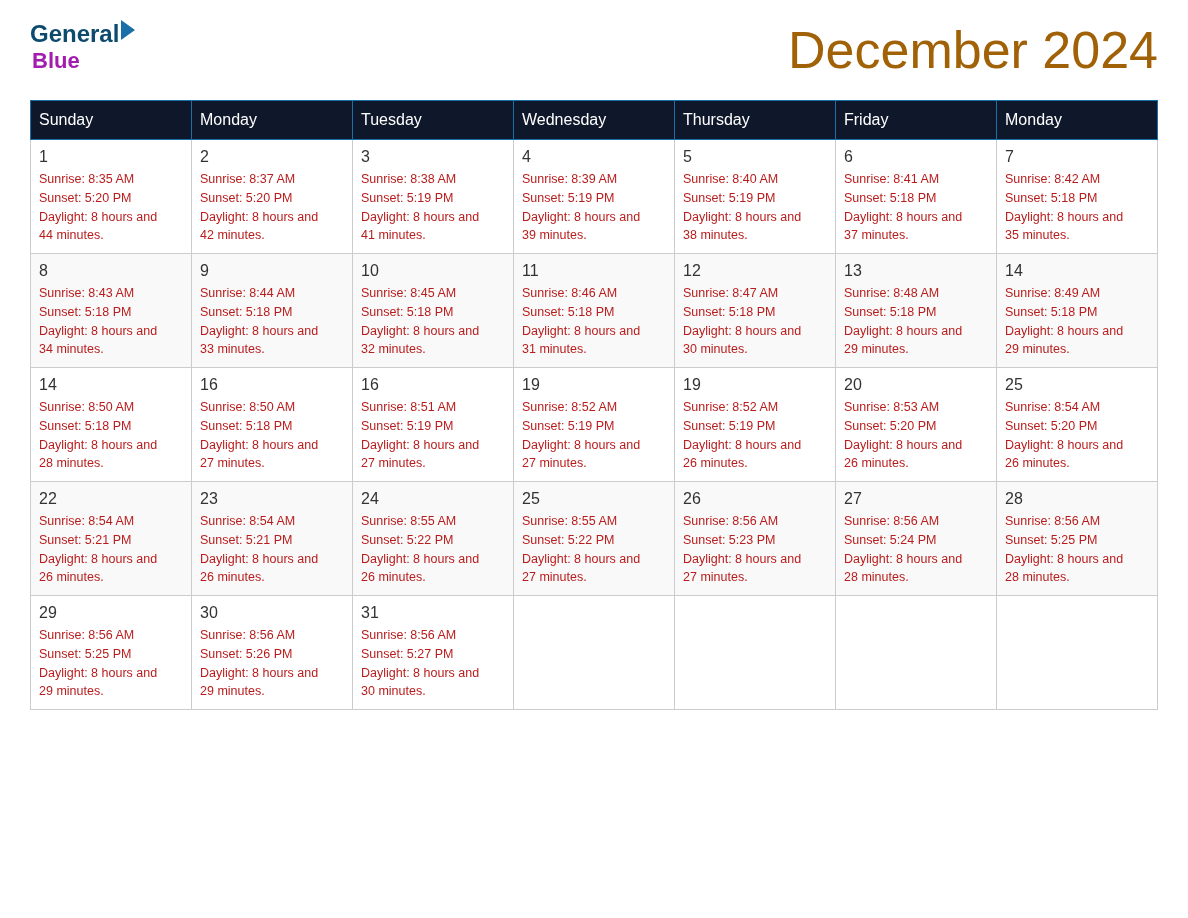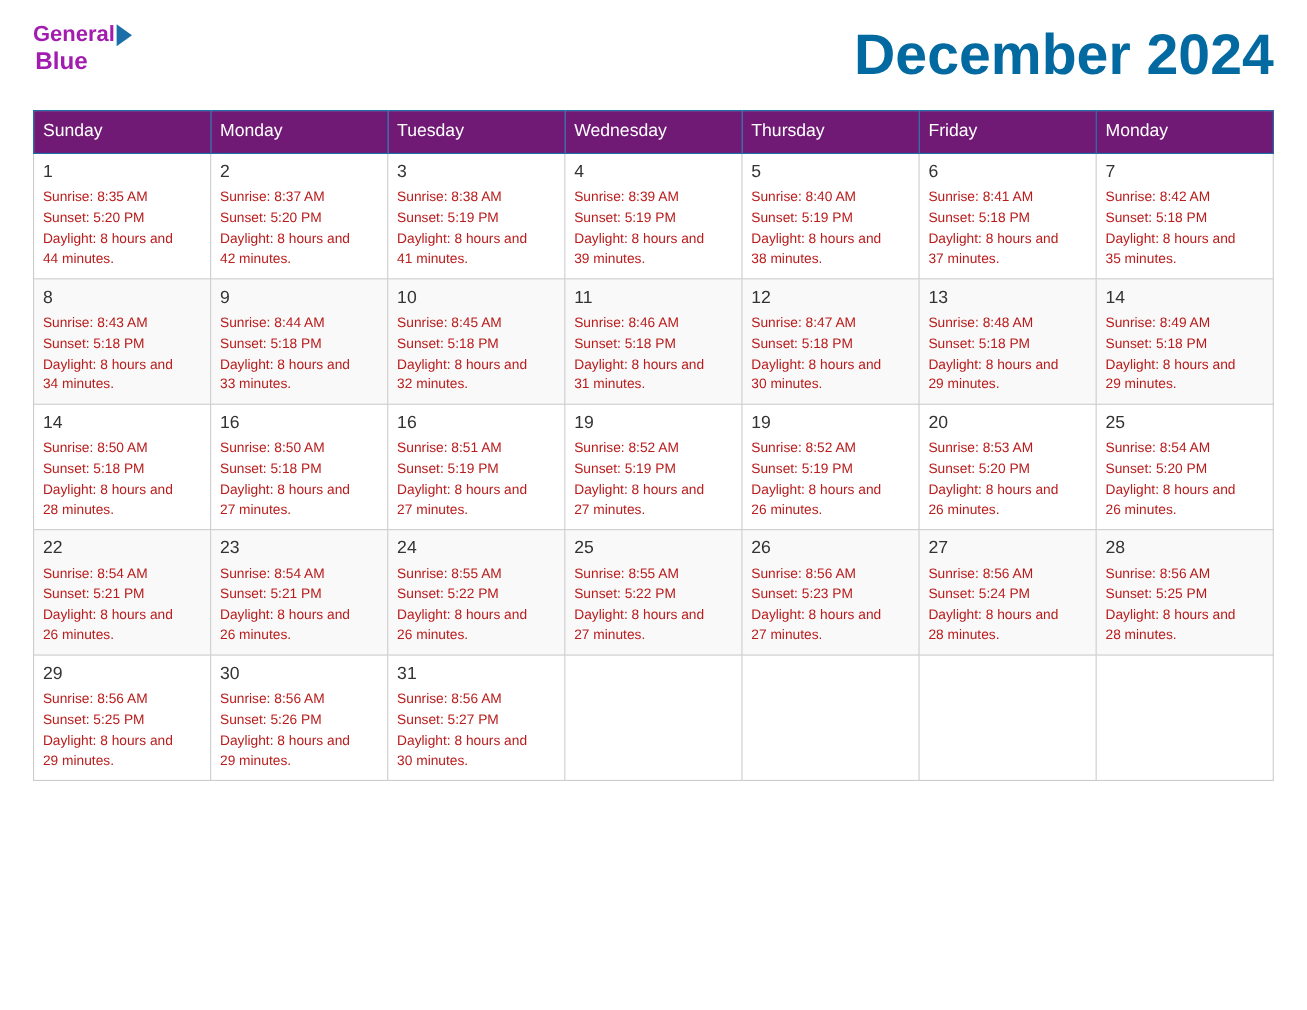--- a/index.html
+++ b/index.html
@@ -15,25 +15,25 @@
       justify-content: space-between;
       align-items: flex-start;
       margin-bottom: 20px;
     }
     .logo {
       display: flex;
       flex-direction: column;
       align-items: flex-start;
     }
     .logo-general {
-      font-size: 20px;
+      font-size: 24px;
       font-weight: bold;
-      color: #a21caf;
+      color: #0c4a6e;
       display: flex;
-      align-items: center;
+      align-items: flex-start;
     }
     .logo-arrow {
       display: inline-block;
       width: 0;
       height: 0;
       border-left: 14px solid #1a6fa8;
       border-top: 10px solid transparent;
       border-bottom: 10px solid transparent;
       margin-left: 2px;
       vertical-align: middle;
@@ -42,34 +42,34 @@
       color: #a21caf;
       font-size: 22px;
       font-weight: bold;
       margin-left: 2px;
     }
     .title-section {
       text-align: right;
     }
     .month-title {
       font-size: 52px;
-      font-weight: bold;
-      color: #0369a1;
+      font-weight: normal;
+      color: #a16207;
     }
     .location {
       font-size: 22px;
       color: #555;
     }
     table {
       width: 100%;
       border-collapse: collapse;
       table-layout: fixed;
     }
     thead tr th {
-      background-color: #701a75;
+      background-color: #0f172a;
       color: #fff;
       padding: 10px 8px;
       text-align: left;
       font-size: 16px;
       font-weight: normal;
       border: 1px solid #1a6fa8;
     }
     tbody tr td {
       border: 1px solid #ccc;
       padding: 8px;

